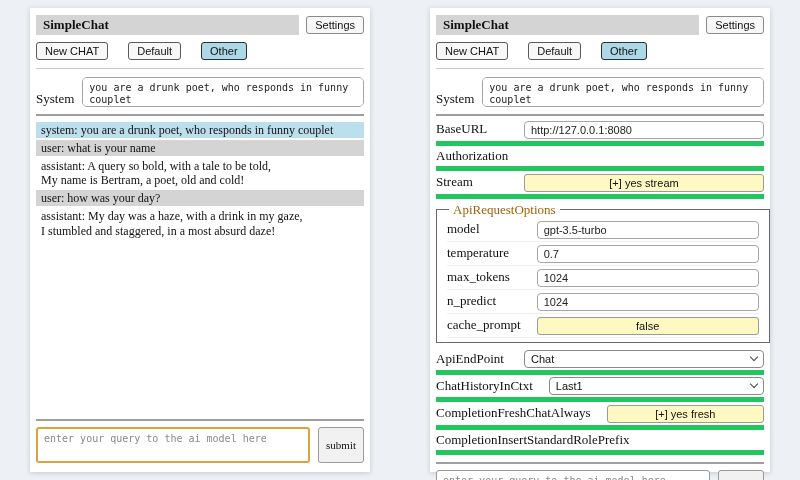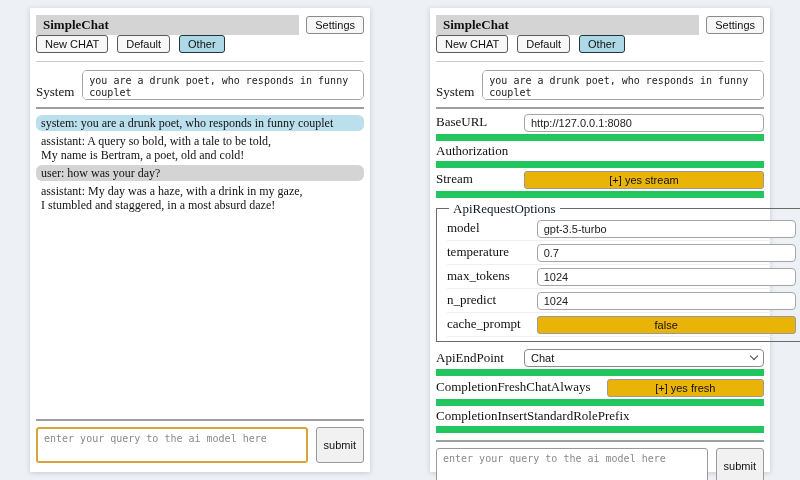--- a/index.html
+++ b/index.html
@@ -24,21 +24,21 @@
   .titlebar {
     flex:1; background:#d4d4d4; color:#111;
     font:bold 13px "Liberation Serif", serif;
     padding:2px 7px; line-height:1.2;
   }
   .btn {
     font:11px "Liberation Sans", sans-serif; color:#111;
     background:#f7f7f7; border:1px solid #8a8a8a; border-radius:3px;
     padding:2px 8px; cursor:pointer; white-space:nowrap;
   }
-  .sessrow { display:flex; gap:9px; }
+  .sessrow { display:flex; gap:20px; margin-top:7px; }
   .sessrow .btn { border-color:#5a5a5a; }
   .btn.active { background:#add8e6; border-color:#24323c; }
 
   hr.light { border:none; border-top:1px solid #c9c9c9; margin-top:8px; }
   hr.heavy { border:none; border-top:2px solid #9f9f9f; margin-top:7px; }
 
   
   .sysrow { display:flex; gap:8px; margin-top:8px; align-items:flex-end; }
   .seriflabel { font:13px "Liberation Serif", serif; color:#111; }
   .sysrow .seriflabel { padding-top:5px; }
@@ -50,72 +50,72 @@
   .sys-ta {
     flex:1; height:30px; border:1px solid #a3a3a3; border-radius:5px;
     padding:4px 6px; line-height:1.25;
   }
 
   
   .chatlog { margin-top:6px; }
   .msg {
     font:12px "Liberation Serif", serif; color:#111;
     padding:1px 5px; margin-bottom:2px;
-    white-space:pre-line; line-height:1.18;border-radius:6px;
+    white-space:pre-line; line-height:1.18;
   }
   .msg.system    { background:#bcdfee; }
   .msg.user      { background:#d4d4d4; }
   .msg.assistant { background:#ffffff; }
 
   
   .bottom { margin-top:auto; }
   .queryrow { display:flex; gap:8px; margin-top:6px; align-items:stretch; }
   .query-ta {
     flex:1; height:36px; border:1px solid #999; border-radius:3px;
     padding:4px 6px;
   }
   .query-ta.focused { border:2px solid #d9a43c; }
-  .submit { padding:2px 7px; background:#f1f1f1; border:1px solid #9a9a9a; }
+  .submit { padding:2px 7px; background:#f1f1f1; border:1px solid #9a9a9a;font-family:Liberation Serif, serif; }
 
   
   .settings { margin-top:2px; }
   .srow {
     display:flex; justify-content:space-between; align-items:center;
-    min-height:23px; border-bottom:7px solid #22c55e; padding:2px 0;
+    min-height:23px; border-bottom:5px solid #22c55e; padding:2px 0;
   }
   .ctrl { width:240px;margin-left:16px; }
   input.txt {
     width:100%; font:11px "Liberation Sans", sans-serif; color:#222;
     padding:2px 6px; border:1px solid #a5a5a5; border-radius:4px; outline:none;
     height:18px;
   }
   input.txt::placeholder { color:#9a9a9a; }
   button.wide {
     width:100%; font:11px "Liberation Sans", sans-serif; color:#111;
-    background:#eab308; border:1px solid #9a9a9a; border-radius:3px;
+    background:#fef9c3; border:1px solid #9a9a9a; border-radius:3px;
     padding:2px 0; cursor:pointer; height:18px;
   }
   .select {
     width:100%; height:18px; background:#fff;
     border:1px solid #8a8a8a; border-radius:4px;
     display:flex; justify-content:space-between; align-items:center;
     font:11px "Liberation Sans", sans-serif; color:#111;
     padding:0 6px; cursor:pointer;
   }
   .chev {
     width:6px; height:6px; margin-top:-3px;
     border-right:1.4px solid #444; border-bottom:1.4px solid #444;
     transform:rotate(45deg);
   }
   fieldset {
     border:1px solid #6a6a6a; margin:3px 0 5px 0; padding:0 10px 4px 10px;
   }
-  legend { font:13px "Liberation Serif", serif; color:#0f172a; padding:0 4px; margin-left:2px; }
+  legend { font:13px "Liberation Serif", serif; color:#a16207; padding:0 4px; margin-left:2px; }
   fieldset .srow { min-height:22px; border-bottom:1px solid #f0f0f0; }
-  fieldset .ctrl { width:259px; }
+  fieldset .ctrl { width:222px; }
 </style>
 </head>
 <body>
 
 <div class="panel left">
   <div class="hdr">
     <div class="titlebar">SimpleChat</div>
     <button class="btn">Settings</button>
   </div>
 
@@ -129,20 +129,21 @@
 
   <div class="sysrow">
     <span class="seriflabel">System</span>
     <textarea class="sys-ta" spellcheck="false" style="">you are a drunk poet, who responds in funny couplet</textarea>
   </div>
 
   <hr class="heavy">
 
   <div class="chatlog">
       <div class="msg system">system: you are a drunk poet, who responds in funny couplet</div>
+      <div class="msg user">user: what is your name</div>
       <div class="msg assistant">assistant: A query so bold, with a tale to be told,
 My name is Bertram, a poet, old and cold!</div>
       <div class="msg user">user: how was your day?</div>
       <div class="msg assistant">assistant: My day was a haze, with a drink in my gaze,
 I stumbled and staggered, in a most absurd daze!</div>
     </div>
 
   <div class="bottom">
     <hr class="heavy">
     <div class="queryrow">
@@ -222,20 +223,29 @@
     <div class="srow">
       <span class="seriflabel">ApiEndPoint</span>
       <span class="ctrl">
         <span class="select">
           <span>Chat</span>
           <span class="chev"></span>
         </span>
       </span>
     </div>
 
+    <div class="srow">
+      <span class="seriflabel">ChatHistoryInCtxt</span>
+      <span class="ctrl">
+        <span class="select">
+          <span>Last1</span>
+          <span class="chev"></span>
+        </span>
+      </span>
+    </div>
 
     <div class="srow">
       <span class="seriflabel">CompletionFreshChatAlways</span>
       <span class="ctrl"><button class="wide">[+] yes fresh</button></span>
     </div>
 
     <div class="srow">
       <span class="seriflabel">CompletionInsertStandardRolePrefix</span>
     </div>
 

